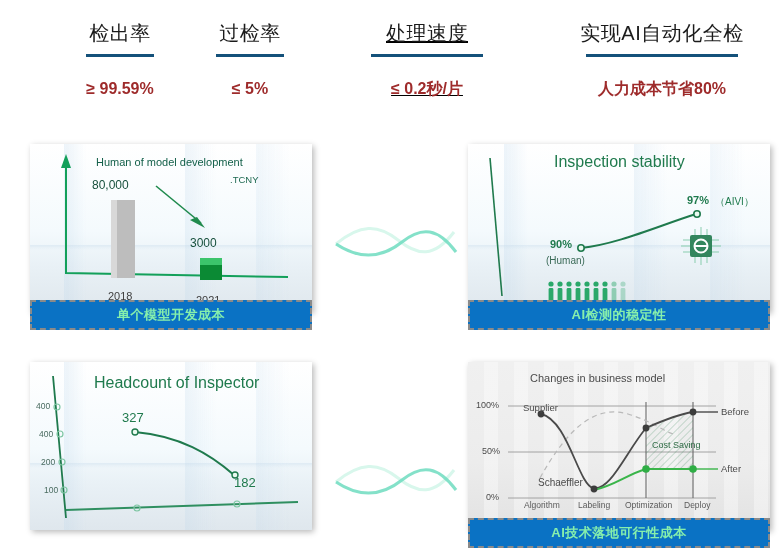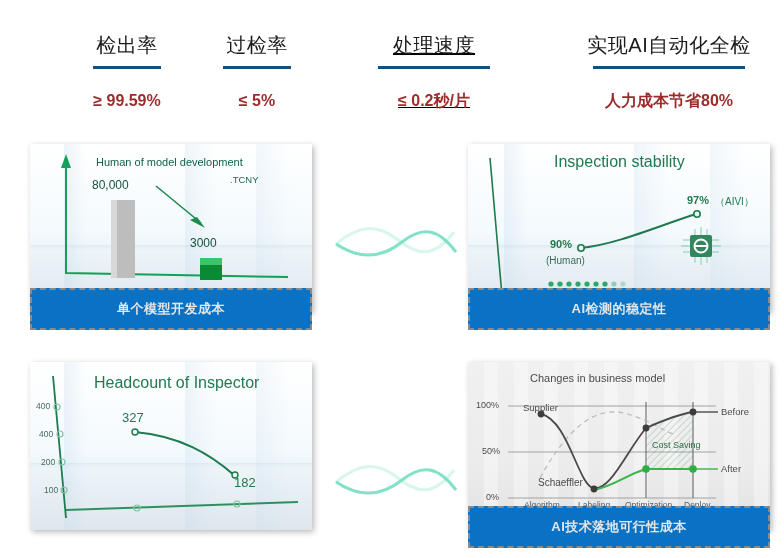--- a/index.html
+++ b/index.html
@@ -5,21 +5,21 @@
   * { box-sizing: border-box; margin: 0; padding: 0; }
   html, body {
     width: 784px; height: 558px;
     background: #ffffff;
     font-family: "Liberation Sans", "DejaVu Sans", sans-serif;
     overflow: hidden;
   }
   #root { position: relative; width: 784px; height: 558px; }
 
   
-  .metrics { position: absolute; left: 0; top: 16px; width: 724px; height: 130px; margin-left: 7px; }
+  .metrics { position: absolute; left: 0; top: 4px; width: 724px; height: 130px; }
   .metric { position: absolute; text-align: center; }
   .metric-title {
     font-size: 20px; font-weight: 400; color: #1b1b1b;
     letter-spacing: 0.5px; white-space: nowrap; line-height: 26px;
   }
   .metric-rule {
     height: 3px; background: #14517a; margin: 8px auto 0;
   }
   .metric-value {
     font-size: 16px; font-weight: bold; color: #9e2b2b;
@@ -38,23 +38,23 @@
   .panel { position: absolute; }
   .panel-media {
     position: absolute; left: 0; top: 0; right: 0;
     overflow: hidden;
     box-shadow: 2px 2px 6px rgba(0,0,0,0.28);
   }
   .panel-caption {
     position: absolute; left: 0; right: 0; bottom: 0;
     background: #0a72c4;
     border: 2px dashed #8a8a8a;
-    height: 42px;
+    height: 30px;
     display: flex; align-items: center; justify-content: center;
-    color: #e5e5e5; font-size: 13px; font-weight: bold;
+    color: #86efac; font-size: 13px; font-weight: bold;
     letter-spacing: 0.5px;
   }
 
   .p-tl { left: 30px;  top: 144px; width: 282px; height: 186px; }
   .p-tl .panel-media { height: 168px; }
   .p-tr { left: 468px; top: 144px; width: 302px; height: 186px; }
   .p-tr .panel-media { height: 168px; }
   .p-bl { left: 30px;  top: 362px; width: 282px; height: 186px; }
   .p-bl .panel-media { height: 168px; }
   .p-br { left: 468px; top: 362px; width: 302px; height: 186px; }

